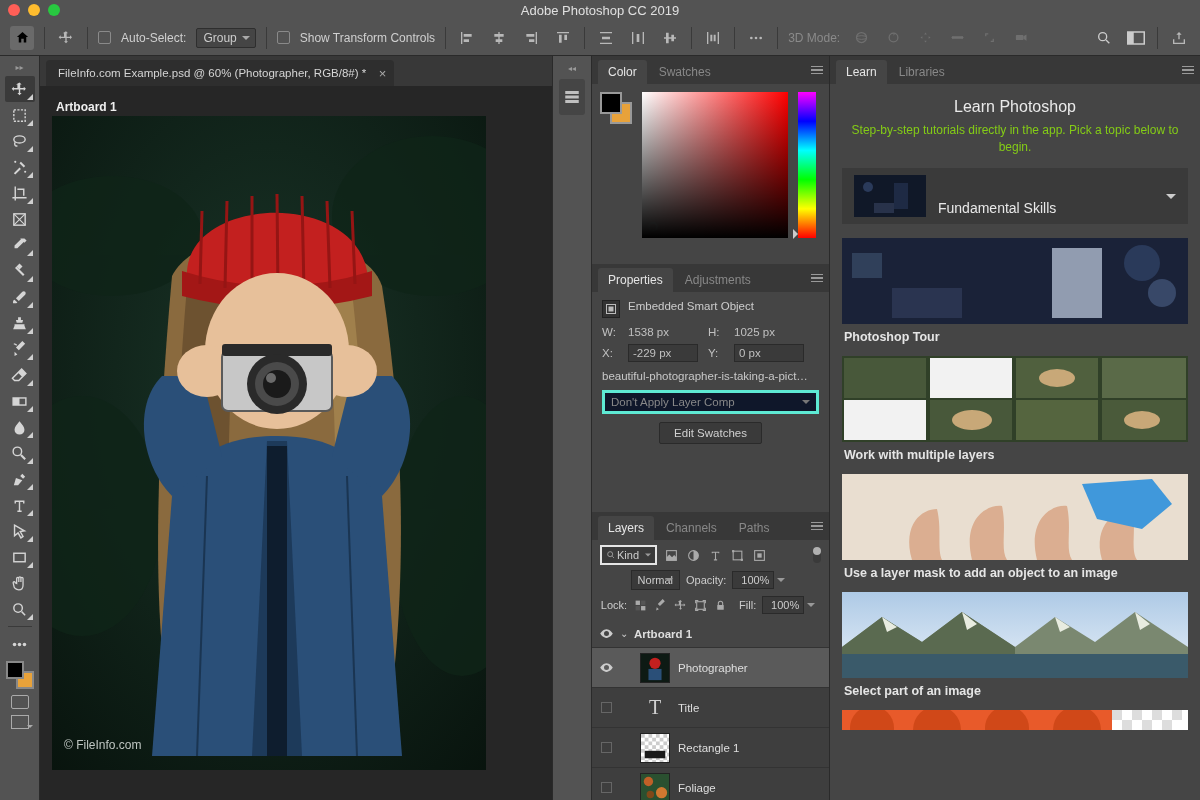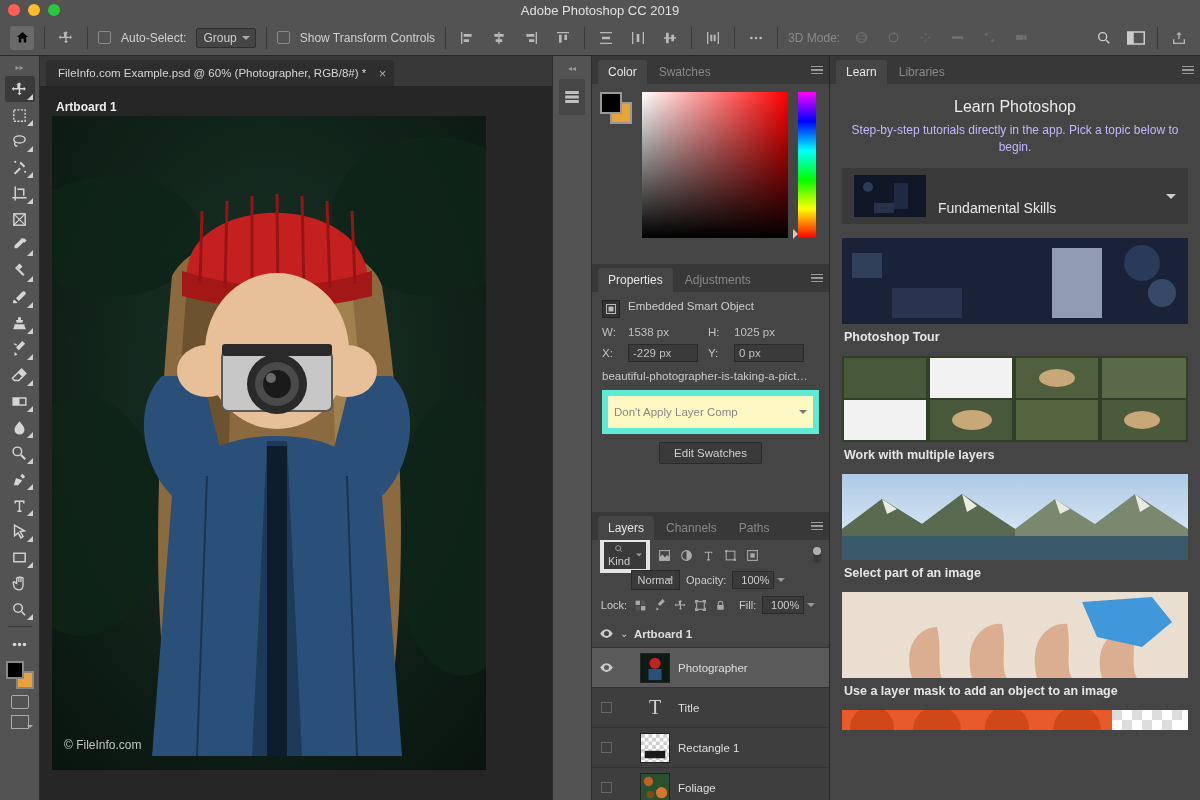--- a/index.html
+++ b/index.html
@@ -82,28 +82,28 @@
   .huebar .tri { position: absolute; bottom: -1px; left: -5px; border: 5px solid transparent; border-left-color: #ccc; }
 
   
   .proppanel { flex: 0 0 220px; background: #454545; padding: 8px 10px; font-size: 11.5px; display: flex; flex-direction: column; gap: 8px; }
   .proprow { display: flex; align-items: flex-start; gap: 8px; }
   .propicon { width: 18px; height: 18px; background: #333; border: 1px solid #222; display: flex; align-items: center; justify-content: center; }
   .propicon svg { fill: #bbb; }
   .proppanel .dims { display: grid; grid-template-columns: 16px 70px 16px 70px; gap: 6px 10px; align-items:center; color:#c0c0c0; }
   .proppanel .dims .val { background: #3a3a3a; padding: 2px 4px; border:1px solid #2a2a2a; }
   .proppanel .fname { color: #c8c8c8; white-space: nowrap; overflow: hidden; text-overflow: ellipsis; }
-  .proppanel .ddl { background: #fef9c3; padding: 10px 6px; color: #888; border:6px solid #5eead4; position:relative; }
+  .proppanel .ddl { background: #0f172a; padding: 3px 6px; color: #888; border:3px solid #5eead4; position:relative; }
   .proppanel .ddl::after { content:""; position:absolute; right:6px; top:50%; border:4px solid transparent; border-top-color:#777; transform:translateY(-25%);}
   .editbtn { align-self: center; background: #3a3a3a; border: 1px solid #2a2a2a; padding: 4px 14px; color: #d0d0d0; border-radius: 2px; }
 
   
   .layerspanel { flex: 1; background: #454545; display: flex; flex-direction: column; overflow: hidden; }
   .layerfilt { height: 30px; display: flex; align-items: center; padding: 0 8px; gap: 6px; }
-  .layerfilt .kind { background: #3a3a3a; padding: 2px 16px 2px 4px; border:4px solid #e5e5e5; position:relative; font-size: 11px; display: flex; align-items: center; gap: 1px; flex-direction: column; }
+  .layerfilt .kind { background: #3a3a3a; padding: 2px 16px 2px 4px; border:2px solid #e5e5e5; position:relative; font-size: 11px; display: flex; align-items: center; gap: 1px; }
   .layerfilt .kind svg { width:10px; height:10px; fill:#aaa; }
   .layerfilt .kind::after { content:""; position:absolute; right:4px; top:50%; border:3px solid transparent; border-top-color:#999; transform:translateY(-25%);}
   .layerfilt .filticon { width: 16px; height: 16px; display:flex; align-items:center; justify-content:center; }
   .layerfilt .filticon svg { fill:#aaa; width:13px; height:13px; }
   .layerfilt .toggle { width:8px; height:16px; background:#3a3a3a; border-radius:4px; margin-left:auto; position:relative;}
   .layerfilt .toggle::after { content:""; width:8px; height:8px; background:#b0b0b0; border-radius:50%; position:absolute; top:0; }
   .layeropts { padding: 0 8px 6px 8px; display:flex; flex-direction:column; gap:6px; font-size: 11px; align-items: center; }
   .layeropts .row { display:flex; align-items:center; gap:6px; }
   .layeropts .blend { flex:1; background:#3a3a3a; padding:3px 6px; border:1px solid #2a2a2a; position:relative; }
   .layeropts .blend::after{ content:""; position:absolute; right:6px; top:50%; border:4px solid transparent; border-top-color:#999; transform:translateY(-25%);}
@@ -125,21 +125,21 @@
   .layer .thumb.text { background:none; border:none; display:flex; align-items:center; justify-content:center; color:#d0d0d0; font-family:Georgia,serif; font-size:20px;}
   .layer .name { color:#dedede; font-size:11.5px;}
   .layer.artb .name { font-weight:600;}
   .layer.sel { background:#5a5a5a; }
   .layer .indent { width:20px; }
 
   
   .rightcol { background:#454545; display:flex; flex-direction:column; }
   .learnbody { flex:1; padding:14px 12px; overflow:hidden;}
   .learnbody h3 { text-align:center; color:#eaeaea; font-weight:400; font-size:16px; margin-bottom:6px;}
-  .learnbody p.sub { text-align:center; color:#c4b5fd; font-size:12px; line-height:1.4; margin-bottom:12px; padding:0 8px;}
+  .learnbody p.sub { text-align:center; color:#84cc16; font-size:12px; line-height:1.4; margin-bottom:12px; padding:0 8px;}
   .accordion { height:56px; background:#3a3a3a; display:flex; align-items:center; padding:0 12px; margin-bottom:14px; gap:12px;}
   .accordion .thumb{ width:72px; height:42px;}
   .accordion .thumb svg{width:100%;height:100%;}
   .accordion .lbl{ flex:1; color:#e8e8e8; font-size:14px;margin-top:25px;}
   .accordion .chev{ border:5px solid transparent; border-top-color:#ccc; transform:translateY(3px);}
   .card { margin-bottom:12px;font-weight:bold;}
   .card .img { width:100%; height:86px; background:#2a3040; position:relative; overflow:hidden;}
   .card .img svg { width:100%; height:100%; display:block;}
   .card .cap { color:#e5e5e5; font-size:12.5px; padding:6px 2px 0 2px;}
   .card.sliver .img { height: 20px; }
@@ -785,51 +785,51 @@
                 <ellipse cx="300" cy="64" rx="18" ry="9"></ellipse>
               </g>
         </svg>
           </div>
         <div class="cap">Work with multiple layers</div>
       </div>
 
       <div class="card">
         <div class="img">
             <svg viewBox="0 0 346 86">
+              <rect width="346" height="86" fill="#d8c8b0"></rect>
+          <rect width="346" height="86" fill="#e8dccc"></rect>
+          <path d="M70 86 C60 50 80 35 95 35 C100 55 95 75 100 86Z" fill="#d8a888"></path>
+          <path d="M130 86 C120 45 145 30 160 32 C165 55 158 75 165 86Z" fill="#d8a888"></path>
+          <path d="M195 86 C185 45 210 30 225 32 C230 55 223 75 230 86Z" fill="#d8a888"></path>
+          <path d="M260 86 C250 50 275 35 290 35 C295 55 288 75 295 86Z" fill="#d8a888"></path>
+          <path d="M240 10 L310 5 L330 30 L300 55 L255 45Z" fill="#3090d8"></path>
+          <rect x="0" y="0" width="346" height="86" fill="#fff" opacity="0.08"></rect>
+        </svg>
+          </div>
+        <div class="cap">Use a layer mask to add an object to an image</div>
+      </div>
+
+      <div class="card">
+        <div class="img">
+            <svg viewBox="0 0 346 86">
           <defs>
                 <linearGradient id="sky" x1="0" y1="0" x2="0" y2="1">
                   <stop offset="0" stop-color="#aecae6"></stop>
                   <stop offset="1" stop-color="#e8f0f8"></stop>
                 </linearGradient>
               </defs>
           <rect width="346" height="86" fill="url(#sky)"></rect>
           <path d="M0 55 L40 25 L80 50 L120 20 L173 55 Z" fill="#7a8870"></path>
           <path d="M173 55 L213 25 L253 50 L293 20 L346 55 L346 86 L173 86Z" fill="#7a8870"></path>
           <path d="M0 55 L40 25 L80 50 L120 20 L173 55 L173 86 L0 86Z" fill="#5a6a50"></path>
           <rect x="0" y="62" width="346" height="24" fill="#3a5a6a"></rect>
           <path d="M40 25 L55 35 L45 40Z M120 20 L135 32 L125 38Z M213 25 L228 35 L218 40Z M293 20 L308 32 L298 38Z" fill="#e8ece0"></path>
         </svg>
           </div>
         <div class="cap">Select part of an image</div>
-      </div>
-
-      <div class="card">
-        <div class="img">
-            <svg viewBox="0 0 346 86">
-              <rect width="346" height="86" fill="#d8c8b0"></rect>
-          <rect width="346" height="86" fill="#e8dccc"></rect>
-          <path d="M70 86 C60 50 80 35 95 35 C100 55 95 75 100 86Z" fill="#d8a888"></path>
-          <path d="M130 86 C120 45 145 30 160 32 C165 55 158 75 165 86Z" fill="#d8a888"></path>
-          <path d="M195 86 C185 45 210 30 225 32 C230 55 223 75 230 86Z" fill="#d8a888"></path>
-          <path d="M260 86 C250 50 275 35 290 35 C295 55 288 75 295 86Z" fill="#d8a888"></path>
-          <path d="M240 10 L310 5 L330 30 L300 55 L255 45Z" fill="#3090d8"></path>
-          <rect x="0" y="0" width="346" height="86" fill="#fff" opacity="0.08"></rect>
-        </svg>
-          </div>
-        <div class="cap">Use a layer mask to add an object to an image</div>
       </div>
 
       <div class="card sliver">
         <div class="img">
             <svg viewBox="0 0 346 20">
               <rect width="346" height="20" fill="#e85a2a"></rect>
           <g fill="#d04818">
                 <circle cx="30" cy="18" r="22"></circle>
                 <circle cx="95" cy="20" r="24"></circle>
                 <circle cx="165" cy="18" r="22"></circle>

